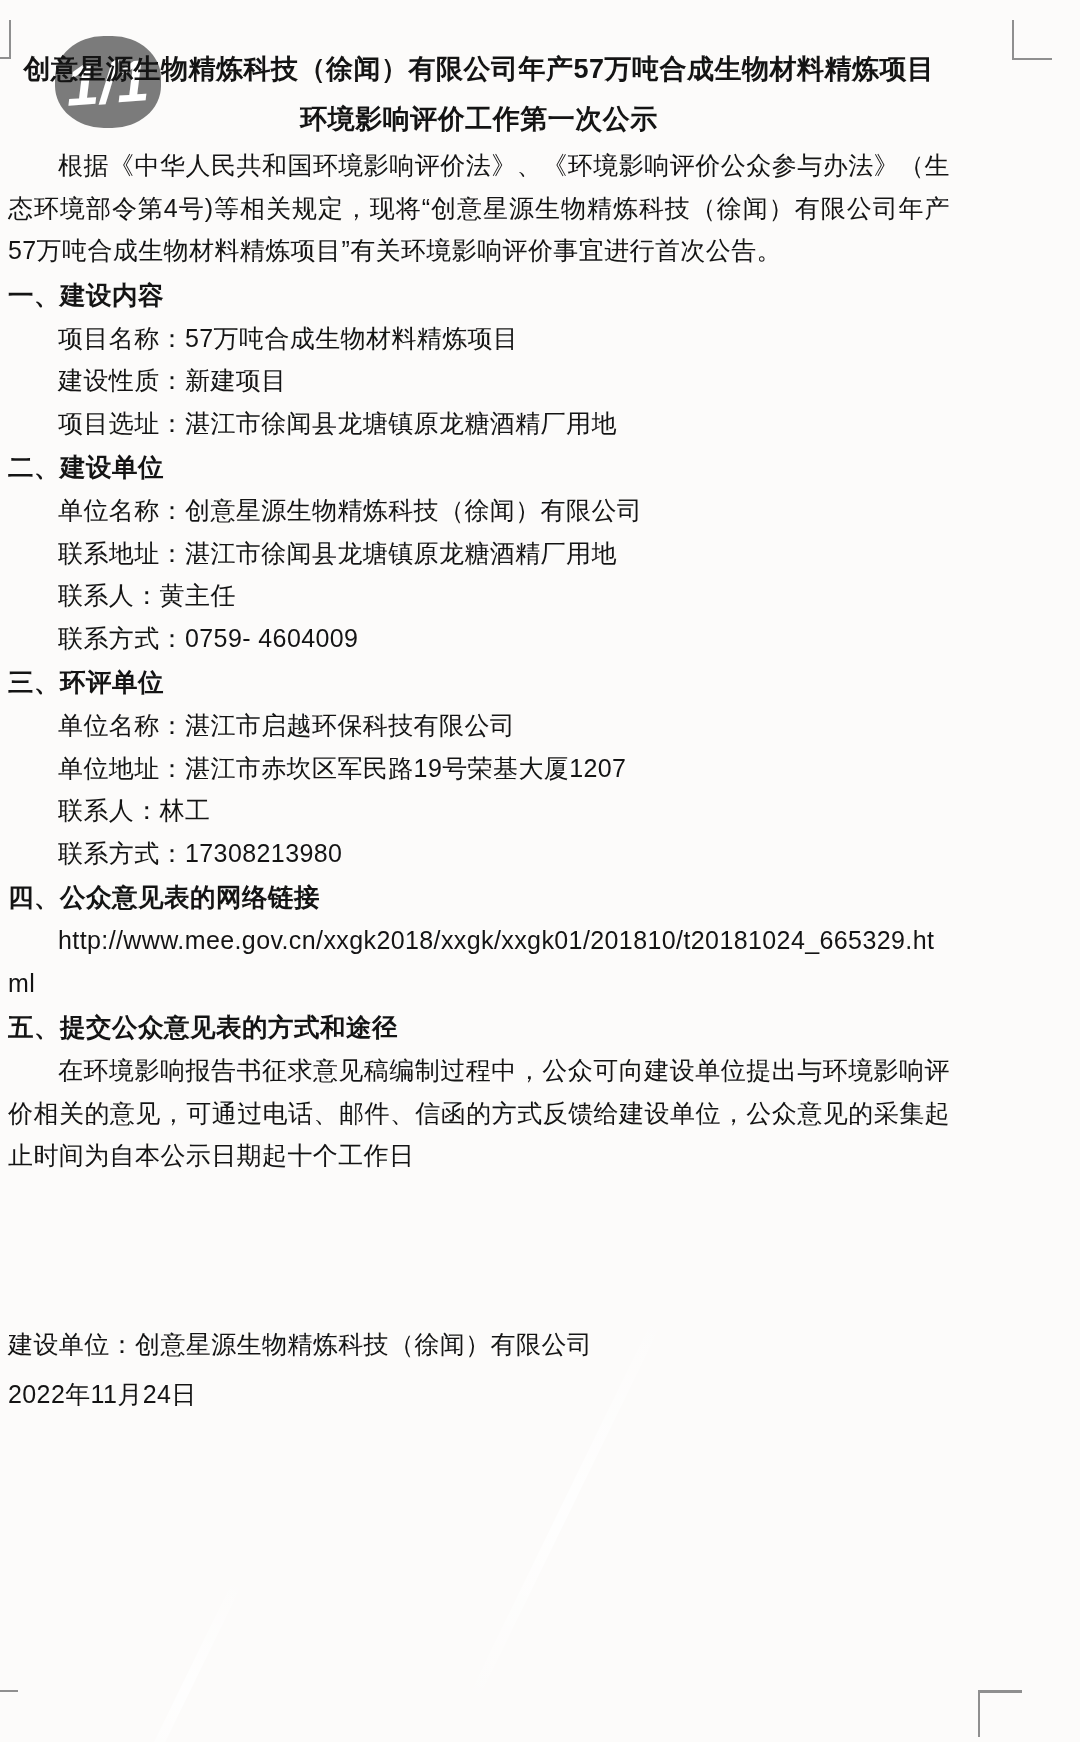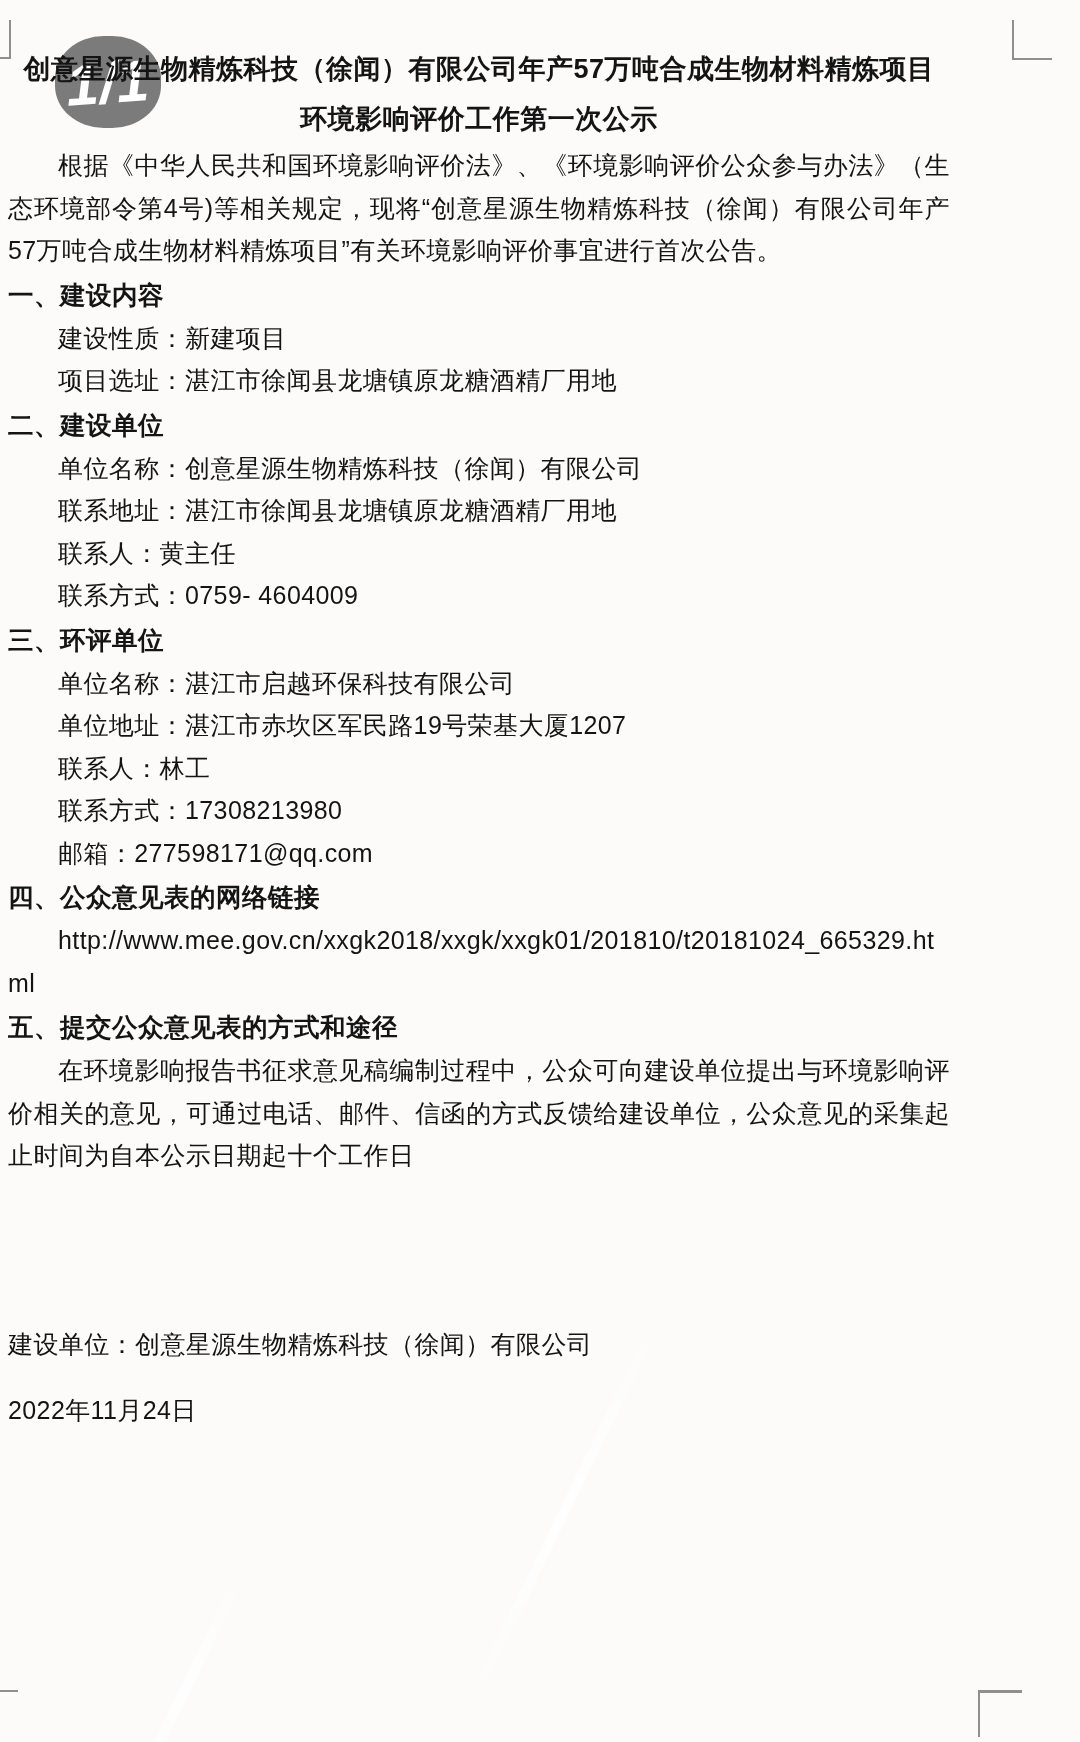--- a/index.html
+++ b/index.html
@@ -71,21 +71,21 @@
     line-height:43px;
     letter-spacing:0.5px;
   }
   .intro{}
   .link-line{word-break:break-all;}
   .footer{
     margin-top:146px;
     text-align:right;
     padding-right:45px;
   }
-  .footer .date-line{margin-top:24px;}
+  .footer .date-line{margin-top:8px;}
 </style>
 </head>
 <body>
 
 <div class="page">
 
   <div class="mark mark-tl"></div>
   <div class="mark mark-tr"></div>
   <div class="mark mark-bl"></div>
   <div class="mark mark-br"></div>
@@ -100,35 +100,35 @@
   <div class="content">
 
     <h1 class="title">
       <div>创意星源生物精炼科技（徐闻）有限公司年产57万吨合成生物材料精炼项目</div>
       <div>环境影响评价工作第一次公示</div>
     </h1>
 
     <p class="body-text indent intro">根据《中华人民共和国环境影响评价法》、《环境影响评价公众参与办法》（生态环境部令第4号)等相关规定，现将“创意星源生物精炼科技（徐闻）有限公司年产57万吨合成生物材料精炼项目”有关环境影响评价事宜进行首次公告。</p>
 
     <p class="heading">一、建设内容</p>
+    <p class="body-text indent">项目名称：57万吨合成生物材料精炼项目</p>
     <p class="body-text indent">建设性质：新建项目</p>
     <p class="body-text indent">项目选址：湛江市徐闻县龙塘镇原龙糖酒精厂用地</p>
 
     <p class="heading">二、建设单位</p>
     <p class="body-text indent">单位名称：创意星源生物精炼科技（徐闻）有限公司</p>
     <p class="body-text indent">联系地址：湛江市徐闻县龙塘镇原龙糖酒精厂用地</p>
     <p class="body-text indent">联系人：黄主任</p>
     <p class="body-text indent">联系方式：0759- 4604009</p>
 
     <p class="heading">三、环评单位</p>
     <p class="body-text indent">单位名称：湛江市启越环保科技有限公司</p>
     <p class="body-text indent">单位地址：湛江市赤坎区军民路19号荣基大厦1207</p>
     <p class="body-text indent">联系人：林工</p>
     <p class="body-text indent">联系方式：17308213980</p>
-    <p class="body-text indent">邮箱：277598171@qq.com</p>
 
     <p class="heading">四、公众意见表的网络链接</p>
     <p class="body-text indent link-line">http://www.mee.gov.cn/xxgk2018/xxgk/xxgk01/201810/t20181024_665329.html</p>
 
     <p class="heading">五、提交公众意见表的方式和途径</p>
     <p class="body-text indent">在环境影响报告书征求意见稿编制过程中，公众可向建设单位提出与环境影响评价相关的意见，可通过电话、邮件、信函的方式反馈给建设单位，公众意见的采集起止时间为自本公示日期起十个工作日</p>
 
     <div class="footer">
       <p class="body-text">建设单位：创意星源生物精炼科技（徐闻）有限公司</p>
       <p class="body-text date-line">2022年11月24日</p>

